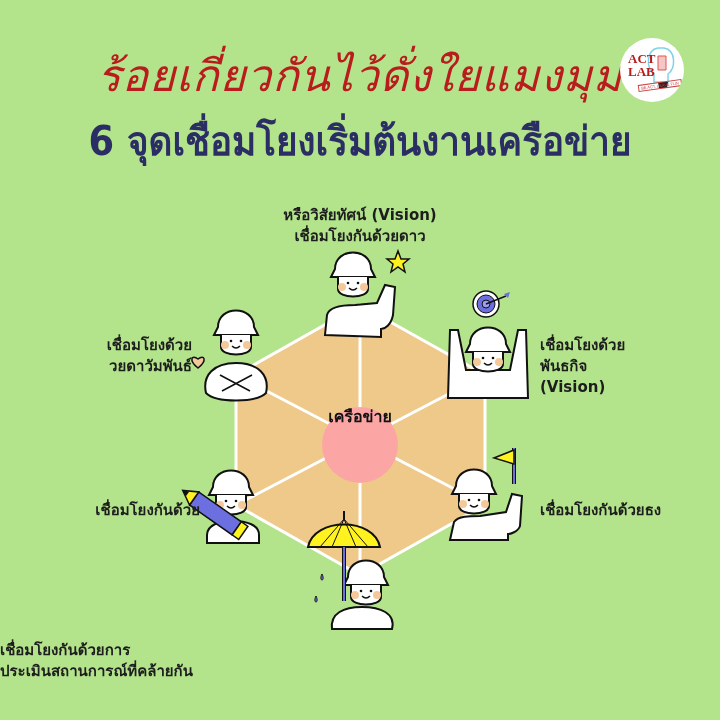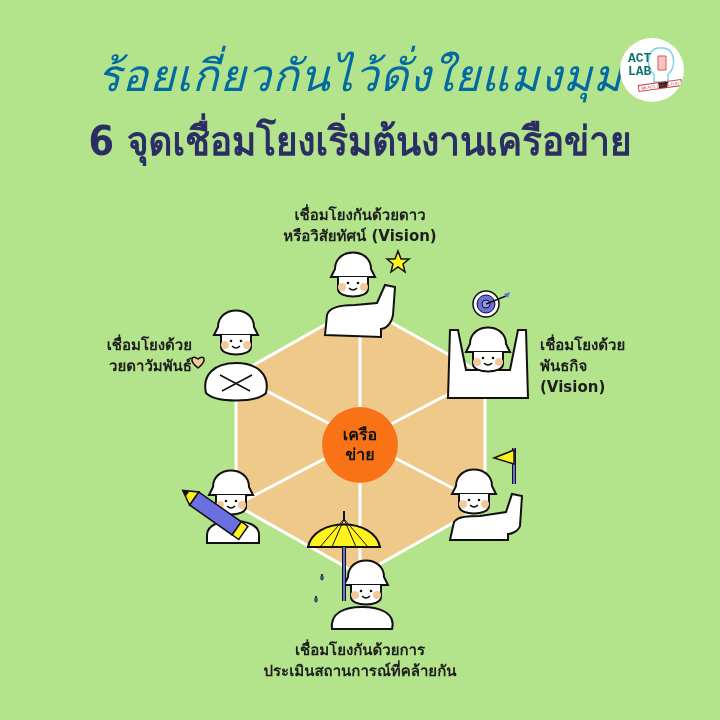--- a/index.html
+++ b/index.html
@@ -8,42 +8,42 @@
     background: #b3e38b;
     font-family: "DejaVu Sans", "Liberation Sans", sans-serif;
     position: relative;
   }
   .title-script {
     position: absolute; left: 0; width: 720px; top: 48px;
     text-align: center;
     font-family: "DejaVu Serif", "Liberation Serif", serif;
     font-style: italic;
     font-size: 44px; line-height: 56px;
-    color: #0369a1;
+    color: #b91c1c;
     letter-spacing: 1px;
   }
   .title-main {
     position: absolute; left: 0; width: 720px; top: 112px;
     text-align: center;
     font-family: "DejaVu Sans", "Liberation Sans", sans-serif;
     font-weight: bold;
     font-size: 40px; line-height: 58px;
     color: #2b2e64;
     transform: scaleX(0.92);
   }
   .logo {
     position: absolute; left: 620px; top: 38px;
     width: 64px; height: 64px; border-radius: 50%;
     background: #ffffff;
     overflow: hidden;
   }
   .logo-text {
     position: absolute; left: 8px; top: 14px;
-    font-family: Liberation Mono, monospace; font-weight: bold;
-    font-size: 13px; line-height: 13px; color: #0f766e;
+    font-family: Liberation Serif, serif; font-weight: bold;
+    font-size: 13px; line-height: 13px; color: #b91c1c;
   }
   .logo-tag {
     position: absolute; left: 18px; top: 44px;
     font-size: 4px; color: #c44; border: 1px solid #c44;
     padding: 0 2px; transform: rotate(-8deg);
     font-family: "Liberation Sans", sans-serif;
     white-space: nowrap;
   }
   .logo svg { position: absolute; left: 0; top: 0; }
   .label {
@@ -53,27 +53,27 @@
     font-size: 15px; line-height: 21px;
     color: #1d1d1d;
     white-space: nowrap;
   }
   .label span { display: block; }
   .lbl-top { left: 0; width: 720px; top: 205px; text-align: center; }
   .lbl-left-top { right: 528px; top: 335px; text-align: right; }
   .lbl-right-top { left: 540px; top: 335px; text-align: left; }
   .lbl-left-bot { right: 520px; top: 500px; text-align: right; }
   .lbl-right-bot { left: 540px; top: 500px; text-align: left; }
-  .lbl-bot { left: 0; width: 720px; top: 640px; text-align: center; }
+  .lbl-bot { left: 0; width: 720px; top: 640px; text-align: left; }
   .diagram { position: absolute; left: 0; top: 0; width: 720px; height: 720px; }
   .hub {
     position: absolute; left: 322px; top: 407px;
     width: 76px; height: 76px; border-radius: 50%;
-    background: #f97316;
-    display: flex; flex-direction: column; align-items: center; justify-content: center;
+    background: #fca5a5;
+    display: flex; flex-direction: row; justify-content: center;
     font-weight: bold; font-size: 16px; line-height: 20px; color: #111;
     font-family: "DejaVu Sans", "Liberation Sans", sans-serif;
   }
 </style>
 </head>
 <body>
 
 <div class="title-script">ร้อยเกี่ยวกันไว้ดั่งใยแมงมุม</div>
 <div class="title-main">6 จุดเชื่อมโยงเริ่มต้นงานเครือข่าย</div>
 
@@ -178,32 +178,34 @@
     <path d="M316 596 C312 604 320 604 316 596 Z"></path>
   </g>
 </svg>
 
 <div class="hub">
   <span>เครือ</span>
   <span>ข่าย</span>
 </div>
 
 <div class="label lbl-top">
+  <span>หรือวิสัยทัศน์ (Vision)</span>
   <span>เชื่อมโยงกันด้วยดาว</span>
-  <span>หรือวิสัยทัศน์ (Vision)</span>
 </div>
 <div class="label lbl-right-top">
   <span>เชื่อมโยงด้วย</span>
   <span>พันธกิจ</span>
   <span>(Vision)</span>
 </div>
 <div class="label lbl-right-bot">
+  <span>เชื่อมโยงกันด้วยธง</span>
 </div>
 <div class="label lbl-bot">
   <span>เชื่อมโยงกันด้วยการ</span>
   <span>ประเมินสถานการณ์ที่คล้ายกัน</span>
 </div>
 <div class="label lbl-left-bot">
+  <span>เชื่อมโยงกันด้วย</span>
 </div>
 <div class="label lbl-left-top">
   <span>เชื่อมโยงด้วย</span>
   <span>วยดาวัมพันธ์</span>
 </div>
 
 </body></html>

